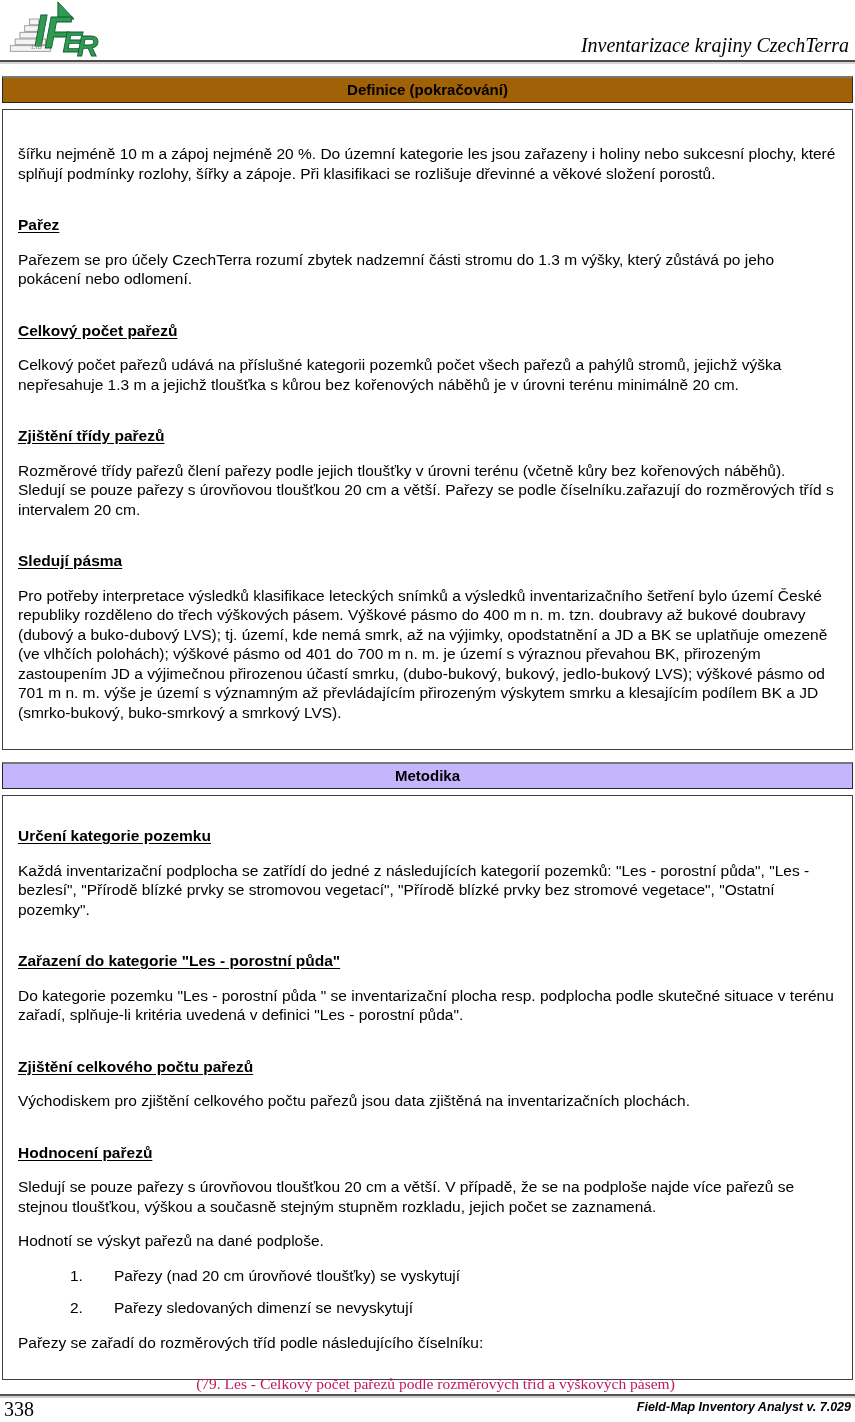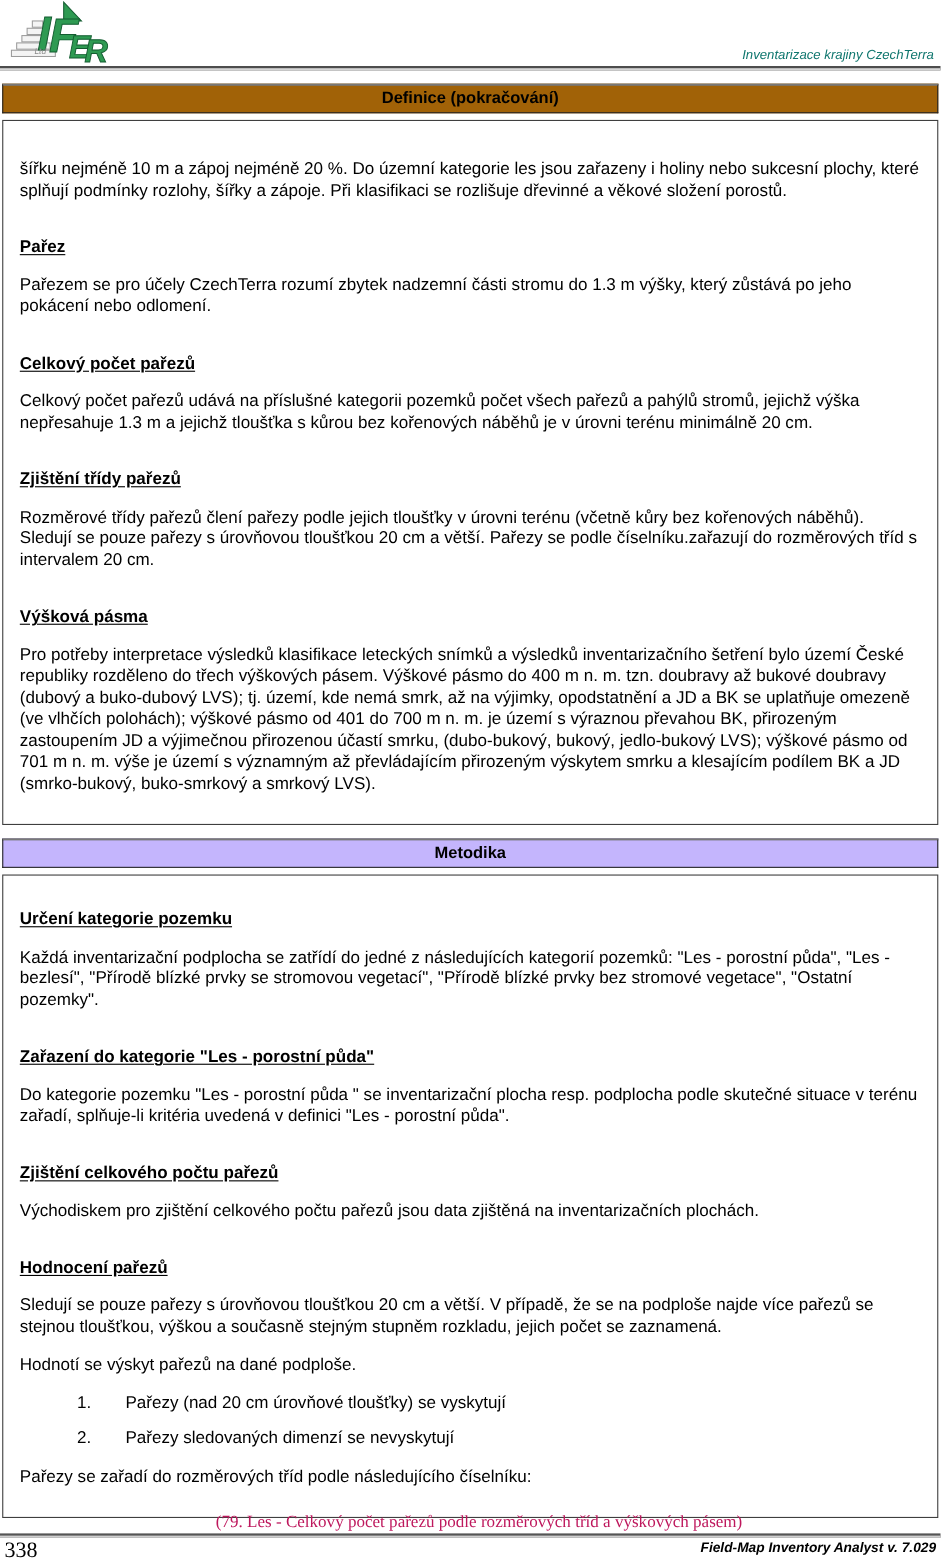--- a/index.html
+++ b/index.html
@@ -12,22 +12,22 @@
     font-size: 15.5px;
     color: #000;
     -webkit-font-smoothing: antialiased;
   }
   .page { position: absolute; inset: 0; }
 
   
   .hdr { display: flex; justify-content: space-between; align-items: flex-end;
          padding: 3px 6px 2px 8px; height: 55px; }
   .logo-svg { display: block; }
-  .doc-title { font-family: Liberation Sans, sans-serif;
-               font-style: italic; font-size: 12px; color: #0f766e;
+  .doc-title { font-family: Liberation Serif, serif;
+               font-style: italic; font-size: 20px; color: #000000;
                padding-bottom: 1px; }
   .hdr-rule { margin: 0; height: 2px; background: #4d4d4d; border-bottom: 2px solid #d6d6d6; }
 
   
   .doc-body { padding: 0 2px; }
   .section { margin-top: 12px; }
   .sec-bar { height: 24px; line-height: 24px; text-align: center;
              font-weight: bold; font-size: 15px;
              border: 1px solid #262626; border-top: 2px solid #787878; }
   .sec-box { border: 1px solid #3f3f3f; margin-top: 6px; padding: 10px 15px 12px 15px;
@@ -89,21 +89,21 @@
       <section class="section">
         <div class="sec-bar" style="background: #a16207;"><span>Definice (pokračování)</span></div>
         <div class="sec-box">
           <p class="blk-p">šířku nejméně 10 m a zápoj nejméně 20 %. Do územní kategorie les jsou zařazeny i holiny nebo sukcesní plochy, které splňují podmínky rozlohy, šířky a zápoje. Při klasifikaci se rozlišuje dřevinné a věkové složení porostů.</p>
           <div class="blk-h">Pařez</div>
           <p class="blk-p">Pařezem se pro účely CzechTerra rozumí zbytek nadzemní části stromu do 1.3 m výšky, který zůstává po jeho pokácení nebo odlomení.</p>
           <div class="blk-h">Celkový počet pařezů</div>
           <p class="blk-p">Celkový počet pařezů udává na příslušné kategorii pozemků počet všech pařezů a pahýlů stromů, jejichž výška nepřesahuje 1.3 m a jejichž tloušťka s kůrou bez kořenových náběhů je v úrovni terénu minimálně 20 cm.</p>
           <div class="blk-h">Zjištění třídy pařezů</div>
           <p class="blk-p">Rozměrové třídy pařezů člení pařezy podle jejich tloušťky v úrovni terénu (včetně kůry bez kořenových náběhů). Sledují se pouze pařezy s úrovňovou tloušťkou 20 cm a větší. Pařezy se podle číselníku.zařazují do rozměrových tříd s intervalem 20 cm.</p>
-          <div class="blk-h">Výšková pásma</div>
+          <div class="blk-h">Sledují pásma</div>
           <p class="blk-p">Pro potřeby interpretace výsledků klasifikace leteckých snímků a výsledků inventarizačního šetření bylo území České republiky rozděleno do třech výškových pásem. Výškové pásmo do 400 m n. m. tzn. doubravy až bukové doubravy (dubový a buko-dubový LVS); tj. území, kde nemá smrk, až na výjimky, opodstatnění a JD a BK se uplatňuje omezeně (ve vlhčích polohách); výškové pásmo od 401 do 700 m n. m. je území s výraznou převahou BK, přirozeným zastoupením JD a výjimečnou přirozenou účastí smrku, (dubo-bukový, bukový, jedlo-bukový LVS); výškové pásmo od 701 m n. m. výše je území s významným až převládajícím přirozeným výskytem smrku a klesajícím podílem BK a JD (smrko-bukový, buko-smrkový a smrkový LVS).</p>
         </div>
       </section>
       <section class="section">
         <div class="sec-bar" style="background: #c4b5fd;"><span>Metodika</span></div>
         <div class="sec-box">
           <div class="blk-h">Určení kategorie pozemku</div>
           <p class="blk-p">Každá inventarizační podplocha se zatřídí do jedné z následujících kategorií pozemků: "Les - porostní půda", "Les - bezlesí", "Přírodě blízké prvky se stromovou vegetací", "Přírodě blízké prvky bez stromové vegetace", "Ostatní pozemky".</p>
           <div class="blk-h">Zařazení do kategorie "Les - porostní půda"</div>
           <p class="blk-p">Do kategorie pozemku "Les - porostní půda " se inventarizační plocha resp. podplocha podle skutečné situace v terénu zařadí, splňuje-li kritéria uvedená v definici "Les - porostní půda".</p>

